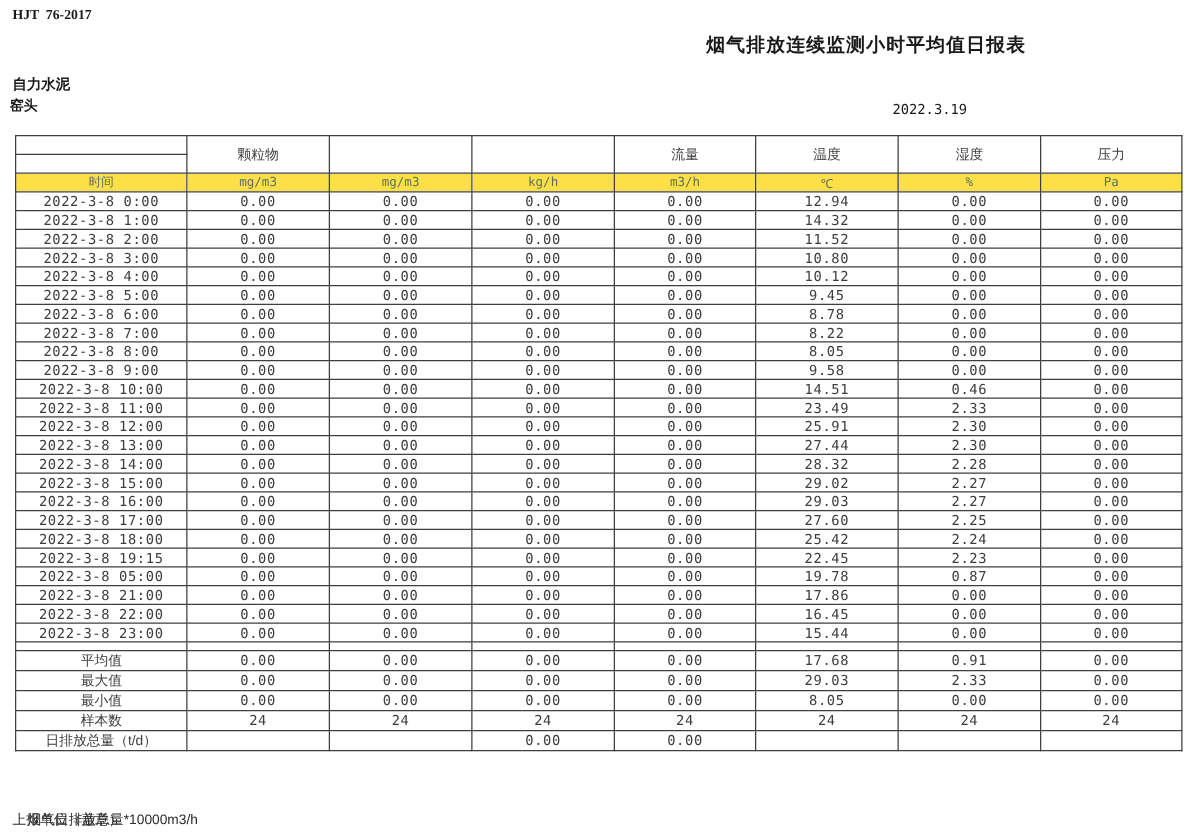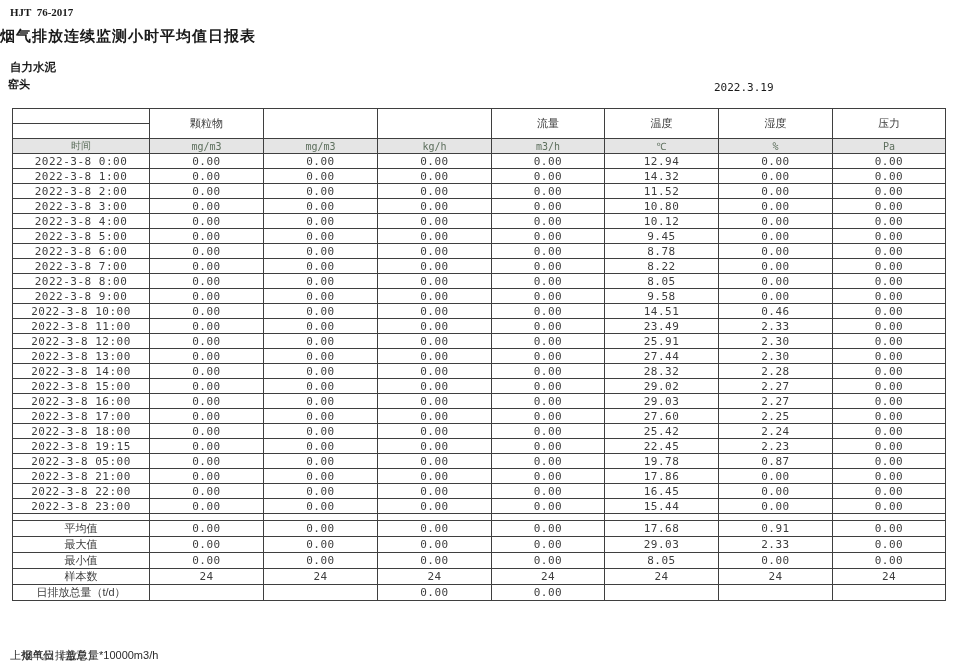--- a/index.html
+++ b/index.html
@@ -18,21 +18,21 @@
     left: 10px; top: 6px;
     font-size: 11px;
     font-weight: bold;
     white-space: pre;
     font-family: "Liberation Serif", serif;
   }
   .title {
     position: absolute;
     left: 0; top: 27px;
     width: 821px;
-    text-align: left;
+    text-align: right;
     font-size: 15px;
     font-weight: bold;
     letter-spacing: 1px;
   }
   .company {
     position: absolute;
     left: 10px; top: 60px;
     font-size: 11.5px;
     font-weight: bold;
   }
@@ -63,21 +63,21 @@
     text-align: center;
     vertical-align: middle;
     font-size: 11px;
     color: #3d3d3d;
     white-space: nowrap;
     overflow: hidden;
   }
   td.mono { font-family: "DejaVu Sans Mono", monospace; font-size: 10px; letter-spacing: 0.5px; }
   td.group { font-size: 11px; color: #3d3d3d; }
   tr.unit-row td {
-    background: #e5e5e5;
+    background: #fde047;
     color: #5d6f5d;
     font-family: "DejaVu Sans Mono", monospace;
     font-size: 10px;
   }
   tr.spacer-row td { height: 7px; }
   td.label-cell { font-size: 11px; color: #3d3d3d; }
   .footer-note {
     position: absolute;
     left: 10px; top: 648px;
     font-size: 11px;

